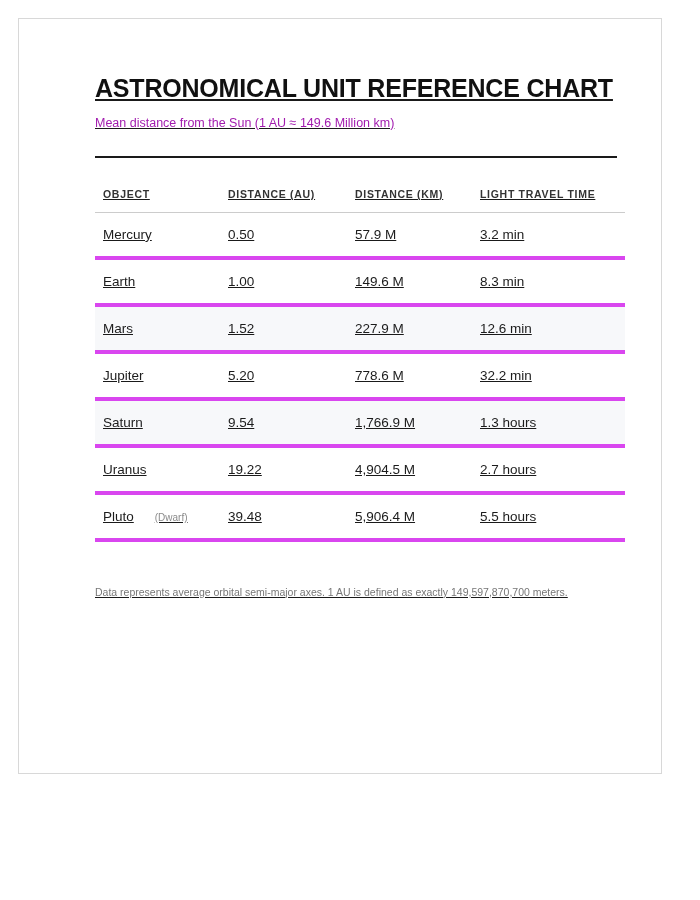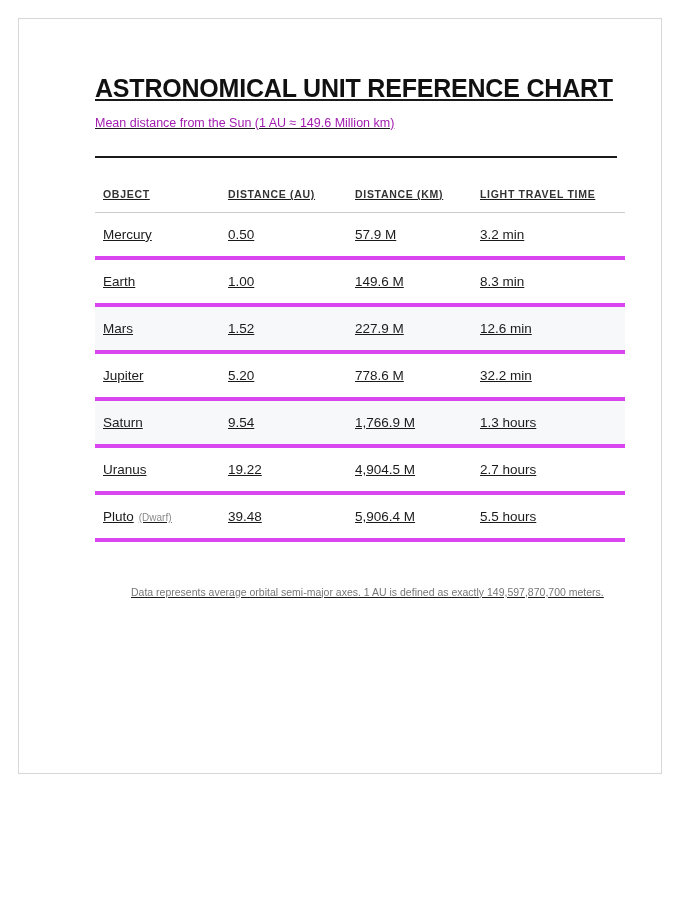--- a/index.html
+++ b/index.html
@@ -78,29 +78,28 @@
     border-bottom: 4px solid #d946ef;
     vertical-align: middle;
   }
   table.data-table td.cell-object { padding-left: 8px; }
   table.data-table tr.row-alt td {
     background: #f7f8fa;
   }
   .dwarf-tag {
     font-size: 10px;
     color: #8a8a8a;
-    margin-left: 5px;
+    margin-left: 21px;
   }
   .footnote {
     margin-top: 42px;
     font-size: 10.5px;
     line-height: 1.7;
     color: #777777;
     width: 500px;
-    margin-left: 36px;
   }
 </style>
 </head>
 <body>
 
 <div class="page-frame">
   <div class="content">
 
     <h1 class="doc-title">ASTRONOMICAL UNIT REFERENCE CHART</h1>
     <p class="doc-subtitle">Mean distance from the Sun (1 AU ≈ 149.6 Million km)</p>

